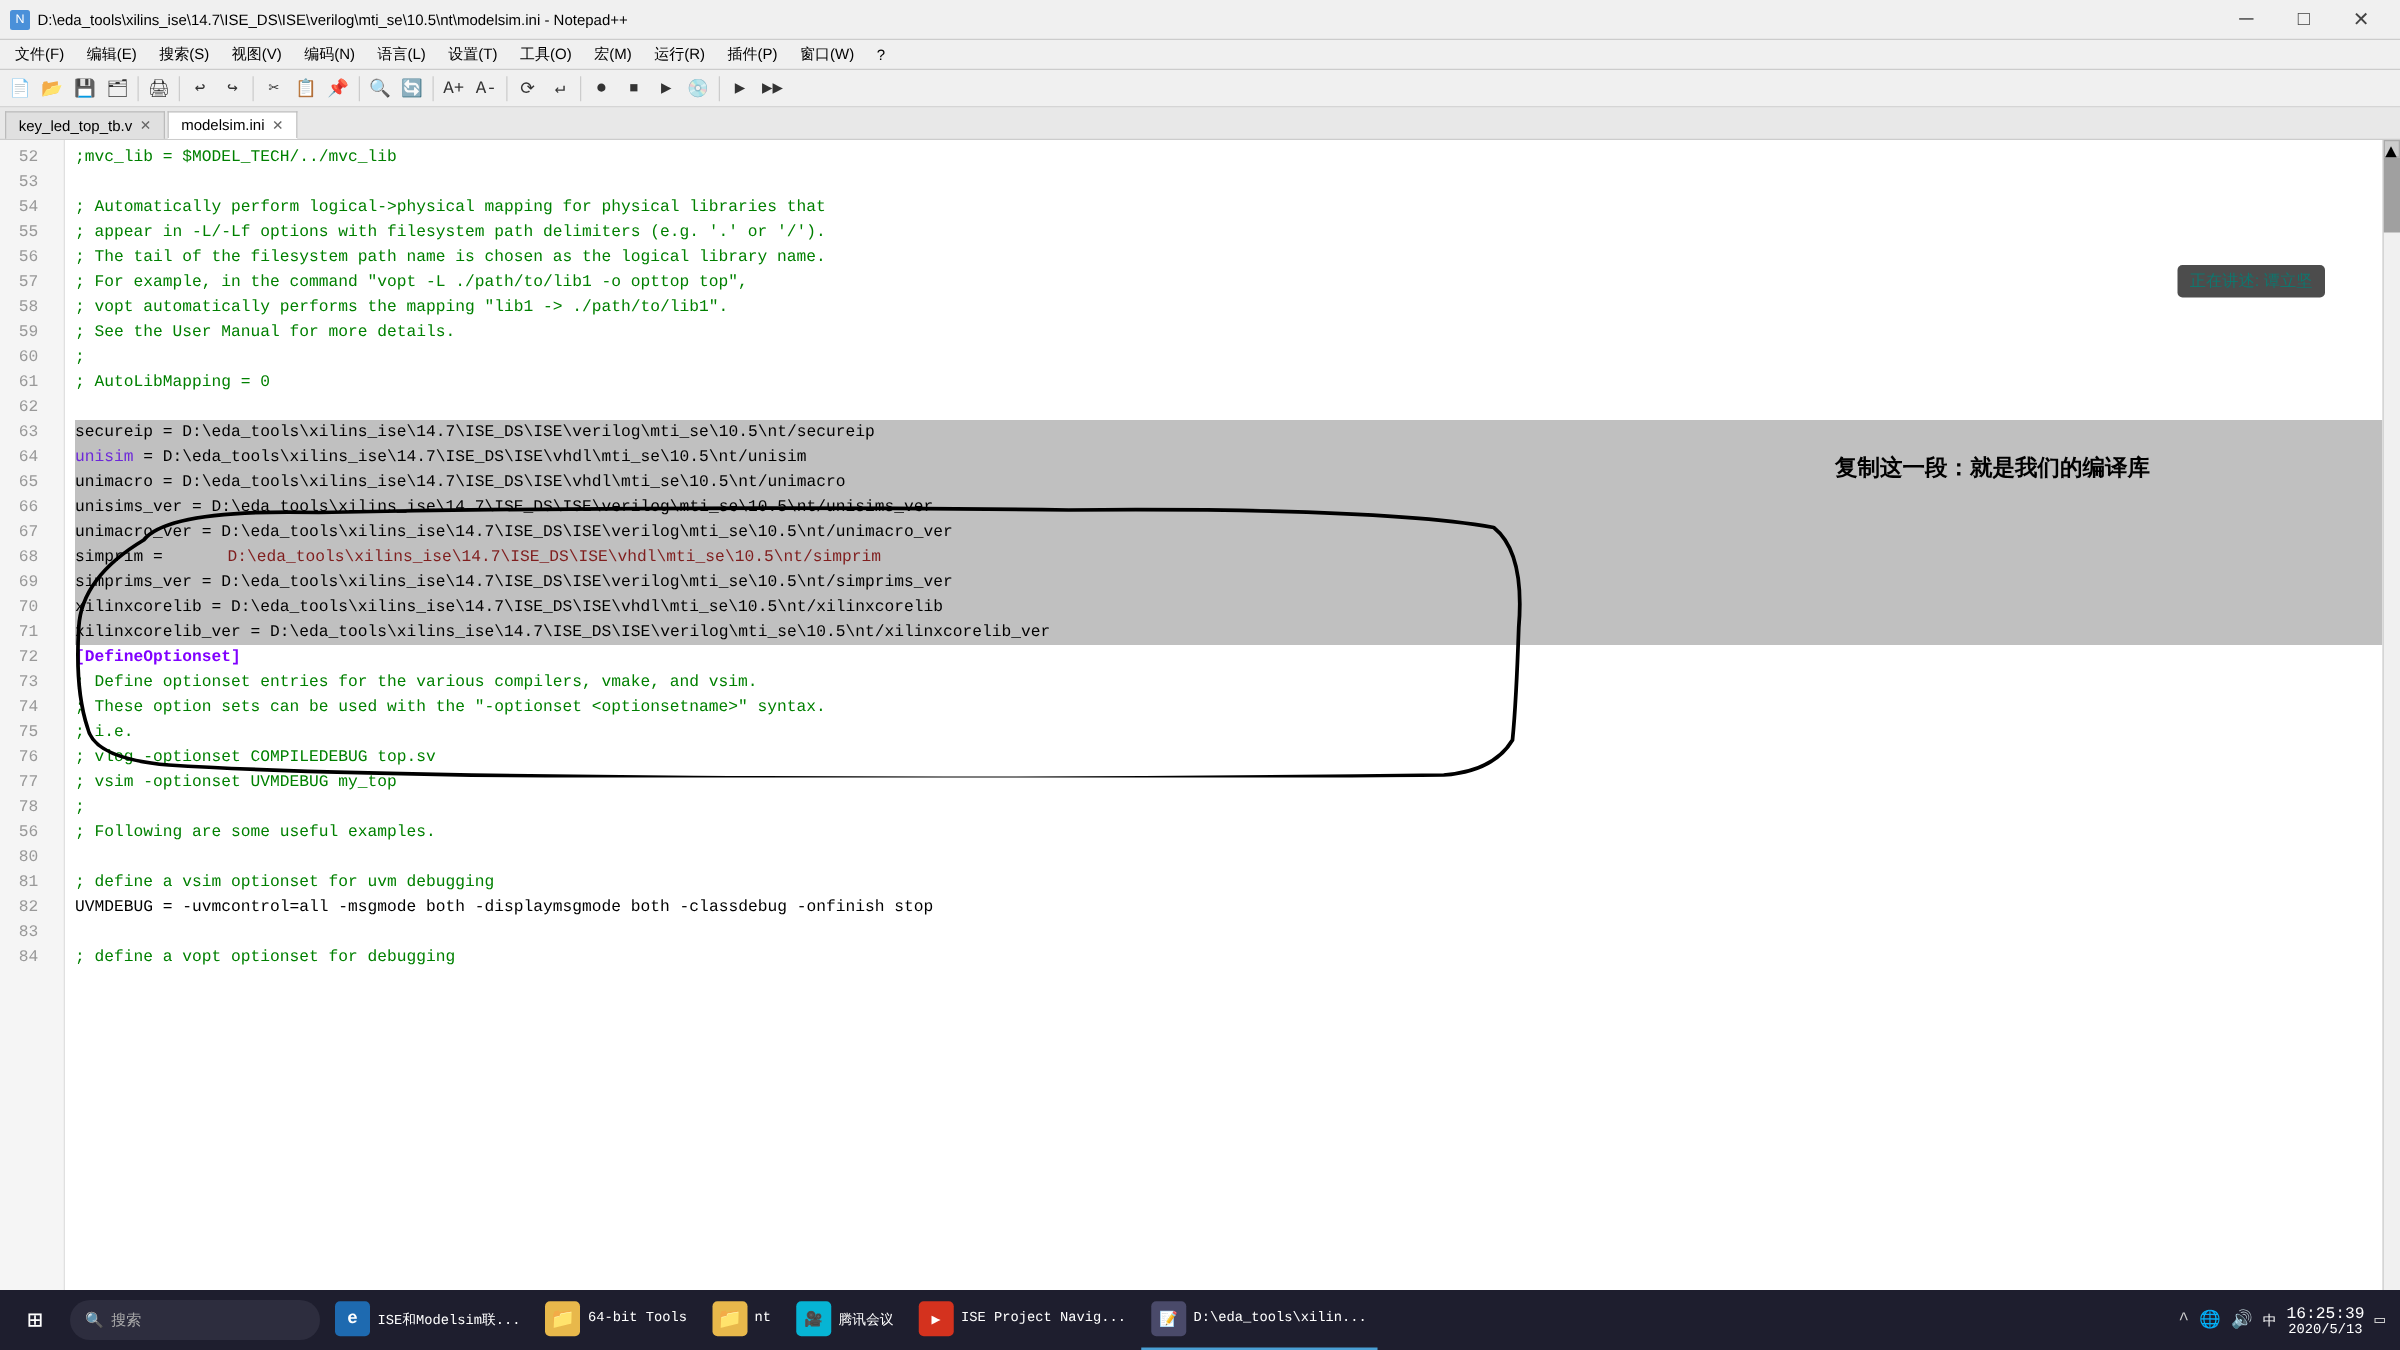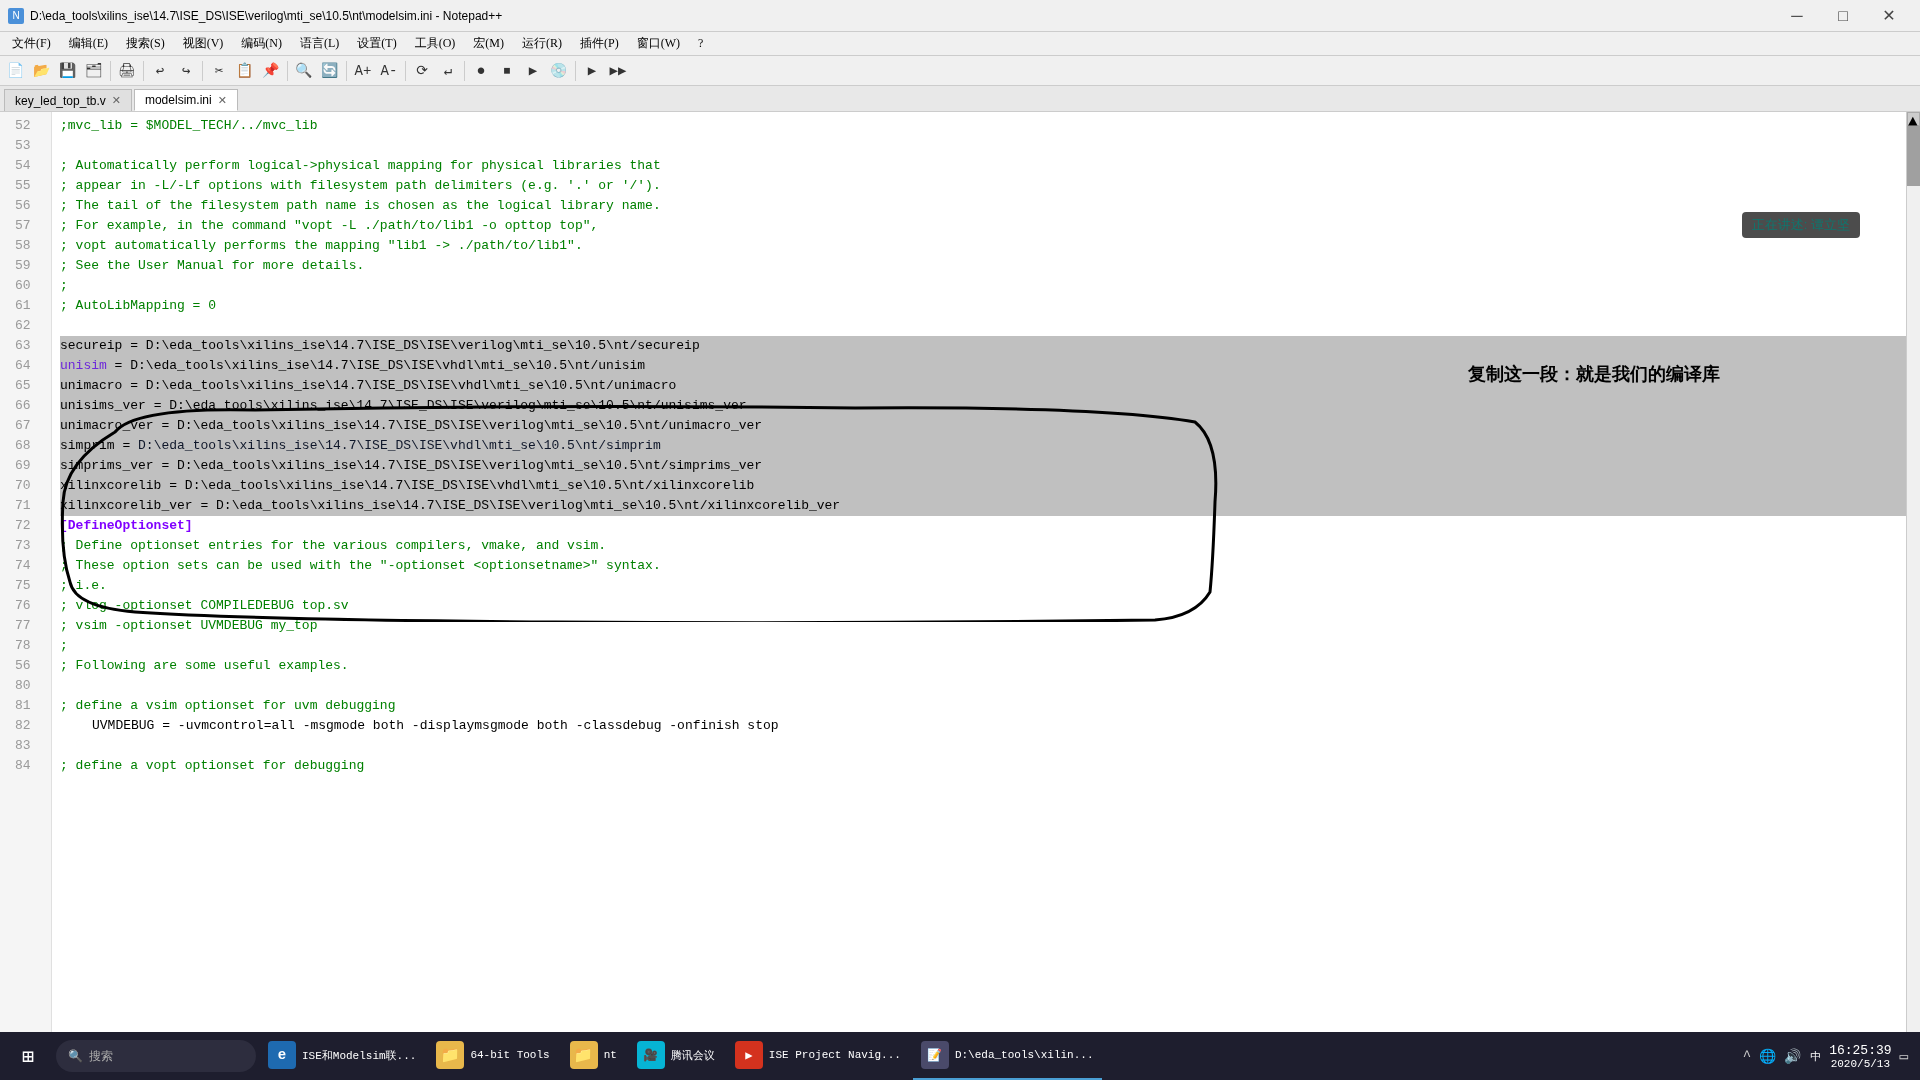--- a/index.html
+++ b/index.html
@@ -24,21 +24,21 @@
     .title-btn { width: 46px; height: 32px; display: flex; align-items: center; justify-content: center; cursor: pointer; font-size: 16px; color: #444; }
 
     
     .menu-bar {
       height: 24px;
       background: #f0f0f0;
       display: flex;
       align-items: center;
       padding: 0 4px;
       border-bottom: 1px solid #ccc;
-      font-family: Liberation Serif, serif;
+      font-family: Liberation Sans, sans-serif;
       font-size: 12px;
       gap: 2px;
     }
     .menu-item { padding: 2px 8px; cursor: pointer; color: #000; }
 
     
     .toolbar {
       height: 30px;
       background: #f0f0f0;
       display: flex;
@@ -374,35 +374,35 @@
       <div class="code-line"><span class="comment">; vopt automatically performs the mapping "lib1 -&gt; ./path/to/lib1".</span></div>
       <div class="code-line"><span class="comment">; See the User Manual for more details.</span></div>
       <div class="code-line"><span class="comment">;</span></div>
       <div class="code-line"><span class="comment">; AutoLibMapping = 0</span></div>
       <div class="code-line">&nbsp;</div>
       <div class="code-line selected"><span style="color: rgb(0, 0, 0);">secureip </span><span>=</span><span style="color: rgb(0, 0, 0);"> D:\eda_tools\xilins_ise\14.7\ISE_DS\ISE\verilog\mti_se\10.5\nt/secureip</span></div>
       <div class="code-line selected"><span style="color: #6d28d9;">unisim </span><span>=</span><span style="color: rgb(0, 0, 0);"> D:\eda_tools\xilins_ise\14.7\ISE_DS\ISE\vhdl\mti_se\10.5\nt/unisim</span></div>
       <div class="code-line selected"><span style="color: rgb(0, 0, 0);">unimacro </span><span>=</span><span style="color: rgb(0, 0, 0);"> D:\eda_tools\xilins_ise\14.7\ISE_DS\ISE\vhdl\mti_se\10.5\nt/unimacro</span></div>
       <div class="code-line selected"><span style="color: rgb(0, 0, 0);">unisims_ver </span><span>=</span><span style="color: rgb(0, 0, 0);"> D:\eda_tools\xilins_ise\14.7\ISE_DS\ISE\verilog\mti_se\10.5\nt/unisims_ver</span></div>
       <div class="code-line selected"><span style="color: rgb(0, 0, 0);">unimacro_ver </span><span>=</span><span style="color: rgb(0, 0, 0);"> D:\eda_tools\xilins_ise\14.7\ISE_DS\ISE\verilog\mti_se\10.5\nt/unimacro_ver</span></div>
-      <div class="code-line selected"><span style="color: rgb(0, 0, 0);">simprim </span><span>=</span><span style="color: #0f172a;"> D:\eda_tools\xilins_ise\14.7\ISE_DS\ISE\vhdl\mti_se\10.5\nt/simprim</span></div>
+      <div class="code-line selected"><span style="color: rgb(0, 0, 0);">simprim </span><span>=</span><span style="color: #7f1d1d; margin-left: 44px;"> D:\eda_tools\xilins_ise\14.7\ISE_DS\ISE\vhdl\mti_se\10.5\nt/simprim</span></div>
       <div class="code-line selected"><span style="color: rgb(0, 0, 0);">simprims_ver </span><span>=</span><span style="color: rgb(0, 0, 0);"> D:\eda_tools\xilins_ise\14.7\ISE_DS\ISE\verilog\mti_se\10.5\nt/simprims_ver</span></div>
       <div class="code-line selected"><span style="color: rgb(0, 0, 0);">xilinxcorelib </span><span>=</span><span style="color: rgb(0, 0, 0);"> D:\eda_tools\xilins_ise\14.7\ISE_DS\ISE\vhdl\mti_se\10.5\nt/xilinxcorelib</span></div>
       <div class="code-line selected"><span style="color: rgb(0, 0, 0);">xilinxcorelib_ver </span><span>=</span><span style="color: rgb(0, 0, 0);"> D:\eda_tools\xilins_ise\14.7\ISE_DS\ISE\verilog\mti_se\10.5\nt/xilinxcorelib_ver</span></div>
       <div class="code-line"><span class="section">[DefineOptionset]</span></div>
       <div class="code-line"><span class="comment">; Define optionset entries for the various compilers, vmake, and vsim.</span></div>
       <div class="code-line"><span class="comment">; These option sets can be used with the "-optionset &lt;optionsetname&gt;" syntax.</span></div>
       <div class="code-line"><span class="comment">; i.e.</span></div>
       <div class="code-line"><span class="comment">;  vlog -optionset COMPILEDEBUG top.sv</span></div>
       <div class="code-line"><span class="comment">;  vsim -optionset UVMDEBUG my_top</span></div>
       <div class="code-line"><span class="comment">;</span></div>
       <div class="code-line"><span class="comment">; Following are some useful examples.</span></div>
       <div class="code-line">&nbsp;</div>
       <div class="code-line"><span class="comment">; define a vsim optionset for uvm debugging</span></div>
-      <div class="code-line"><span style="color: rgb(0, 0, 0); margin-left: 32px;">UVMDEBUG </span><span>=</span><span style="color: rgb(0, 0, 0);"> -uvmcontrol=all -msgmode both -displaymsgmode both -classdebug -onfinish stop</span></div>
+      <div class="code-line"><span style="color: rgb(0, 0, 0);">UVMDEBUG </span><span>=</span><span style="color: rgb(0, 0, 0);"> -uvmcontrol=all -msgmode both -displaymsgmode both -classdebug -onfinish stop</span></div>
       <div class="code-line">&nbsp;</div>
       <div class="code-line"><span class="comment">; define a vopt optionset for debugging</span></div>
     </div>
 
   <svg class="circle-overlay" viewBox="0 0 1170 220" xmlns="http://www.w3.org/2000/svg">
     <path d="M 60,30 Q 80,5 200,8 Q 500,2 800,6 Q 1050,4 1140,20 Q 1165,40 1160,100 Q 1158,160 1155,190 Q 1140,215 1100,218 Q 800,222 500,220 Q 200,218 80,210 Q 20,205 15,180 Q 5,150 8,100 Q 10,60 60,30 Z" fill="none" stroke="#000" stroke-width="3" stroke-linejoin="round"></path>
   </svg>
 
   <div class="v-scrollbar">
     <div style="position:absolute;top:0;left:0;right:0;height:14px;background:#ccc;border:1px solid #aaa;cursor:pointer;">▲</div>

